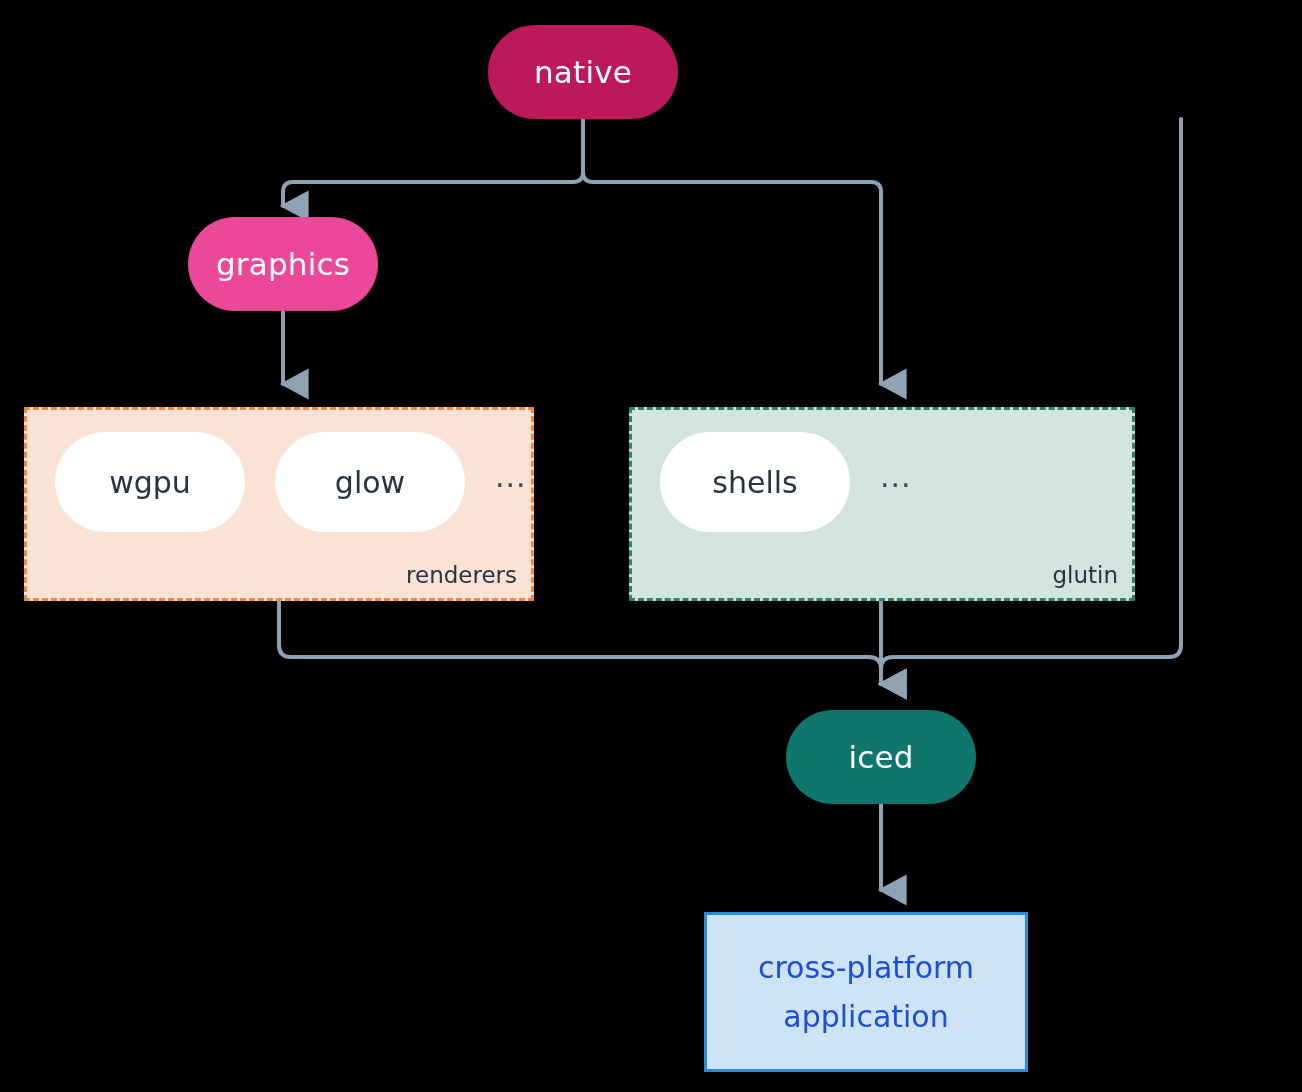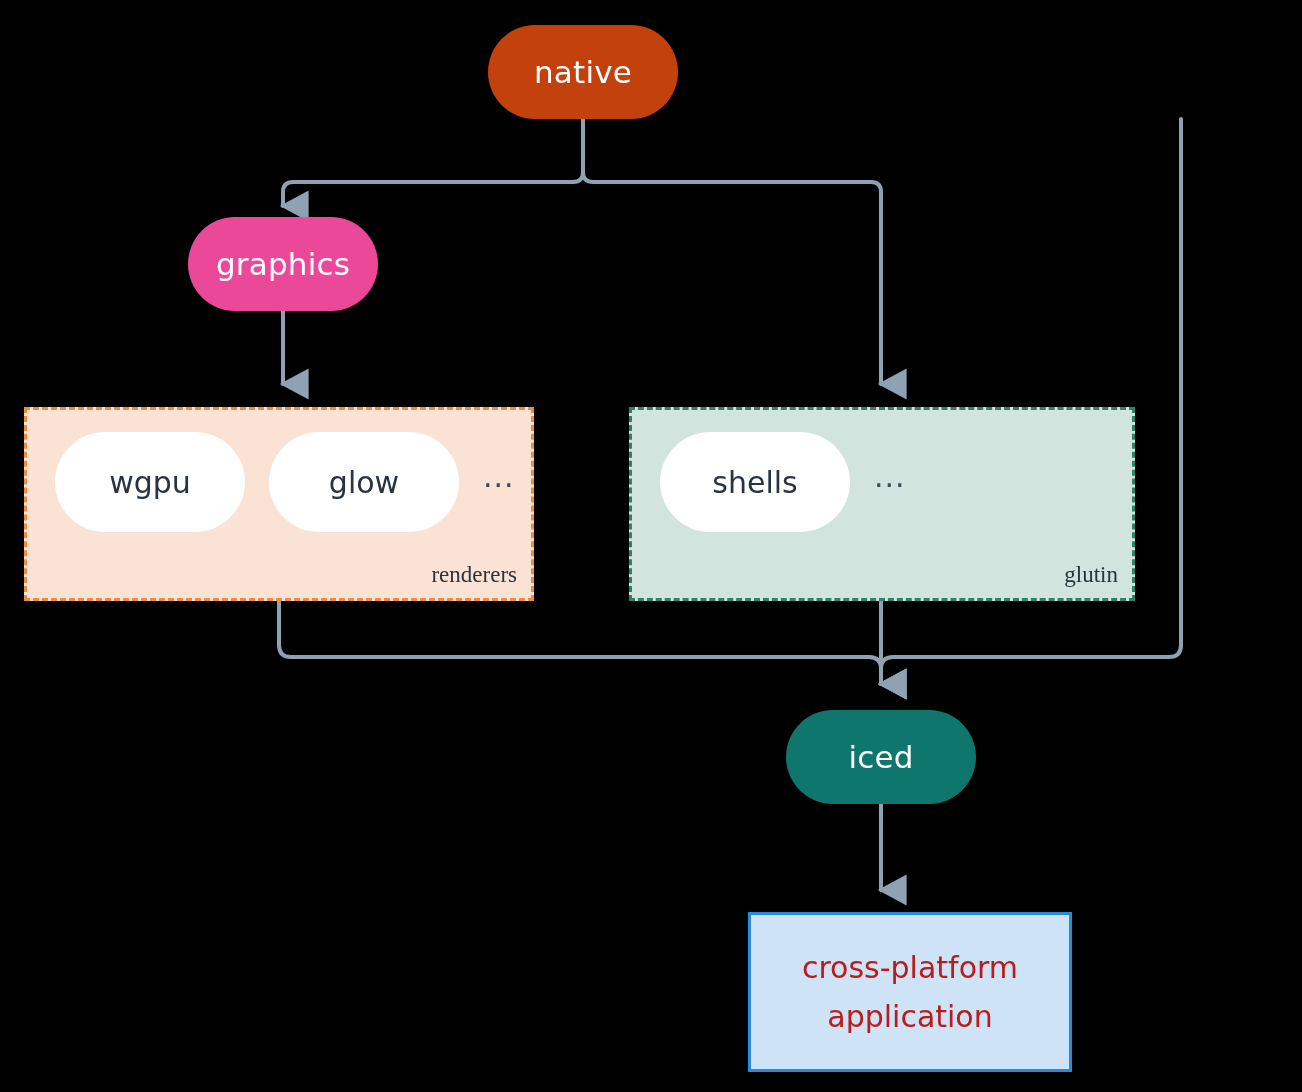--- a/index.html
+++ b/index.html
@@ -30,21 +30,21 @@
     justify-content: center;
     box-sizing: border-box;
     text-align: center;
   }
   .pill {
     border-radius: 999px;
     font-size: 31px;
     color: #ffffff;
     letter-spacing: 0.2px;
   }
-  .node-native  { left: 488px; top: 25px;  width: 190px; height: 94px; background: #c2410c; }
+  .node-native  { left: 488px; top: 25px;  width: 190px; height: 94px; background: #be185d; }
   .node-web     { left: 1088px; top: 25px; width: 190px; height: 94px; background: #5F56F0; }
   .node-graphics{ left: 188px; top: 217px; width: 190px; height: 94px; background: #ec4899; }
   .node-iced    { left: 786px; top: 710px; width: 190px; height: 94px; background: #0f766e; }
 
   .cluster {
     position: absolute;
     box-sizing: border-box;
     border-width: 3px;
     border-style: dashed;
   }
@@ -57,30 +57,29 @@
     left: 629px; top: 407px; width: 506px; height: 194px;
     background: #D2E4DE;
     border-color: #2D8268;
   }
   .cluster-label {
     position: absolute;
     right: 14px;
     bottom: 10px;
     font-size: 23px;
     color: #283440;
-    font-family: Liberation Serif, serif;
   }
   .sub-row {
     position: absolute;
     left: 0;
     top: 22px;
     width: 100%;
     display: flex;
     align-items: center;
-    gap: 24px;
+    gap: 30px;
     padding-left: 28px;
     box-sizing: border-box;
   }
   .sub-pill {
     height: 100px;
     min-width: 190px;
     border-radius: 999px;
     background: #ffffff;
     display: flex;
     align-items: center;
@@ -92,32 +91,32 @@
   }
   .ellipsis {
     font-size: 30px;
     color: #3c4a57;
     letter-spacing: 1px;
     line-height: 1;
     padding-bottom: 10px;
   }
   .rect-node {
     position: absolute;
-    left: 748px;
+    left: 704px;
     top: 912px;
     width: 324px;
     height: 160px;
     background: #CFE3F7;
     border: 3px solid #2A8BD8;
     box-sizing: border-box;
     display: flex;
     flex-direction: column;
     align-items: center;
     justify-content: center;
-    color: #b91c1c;
+    color: #1d4ed8;
     font-size: 30px;
     line-height: 1.65;
   }
 </style>
 </head>
 <body>
 
 <div id="canvas">
 
   <svg class="edges" viewBox="0 0 1302 1092">

